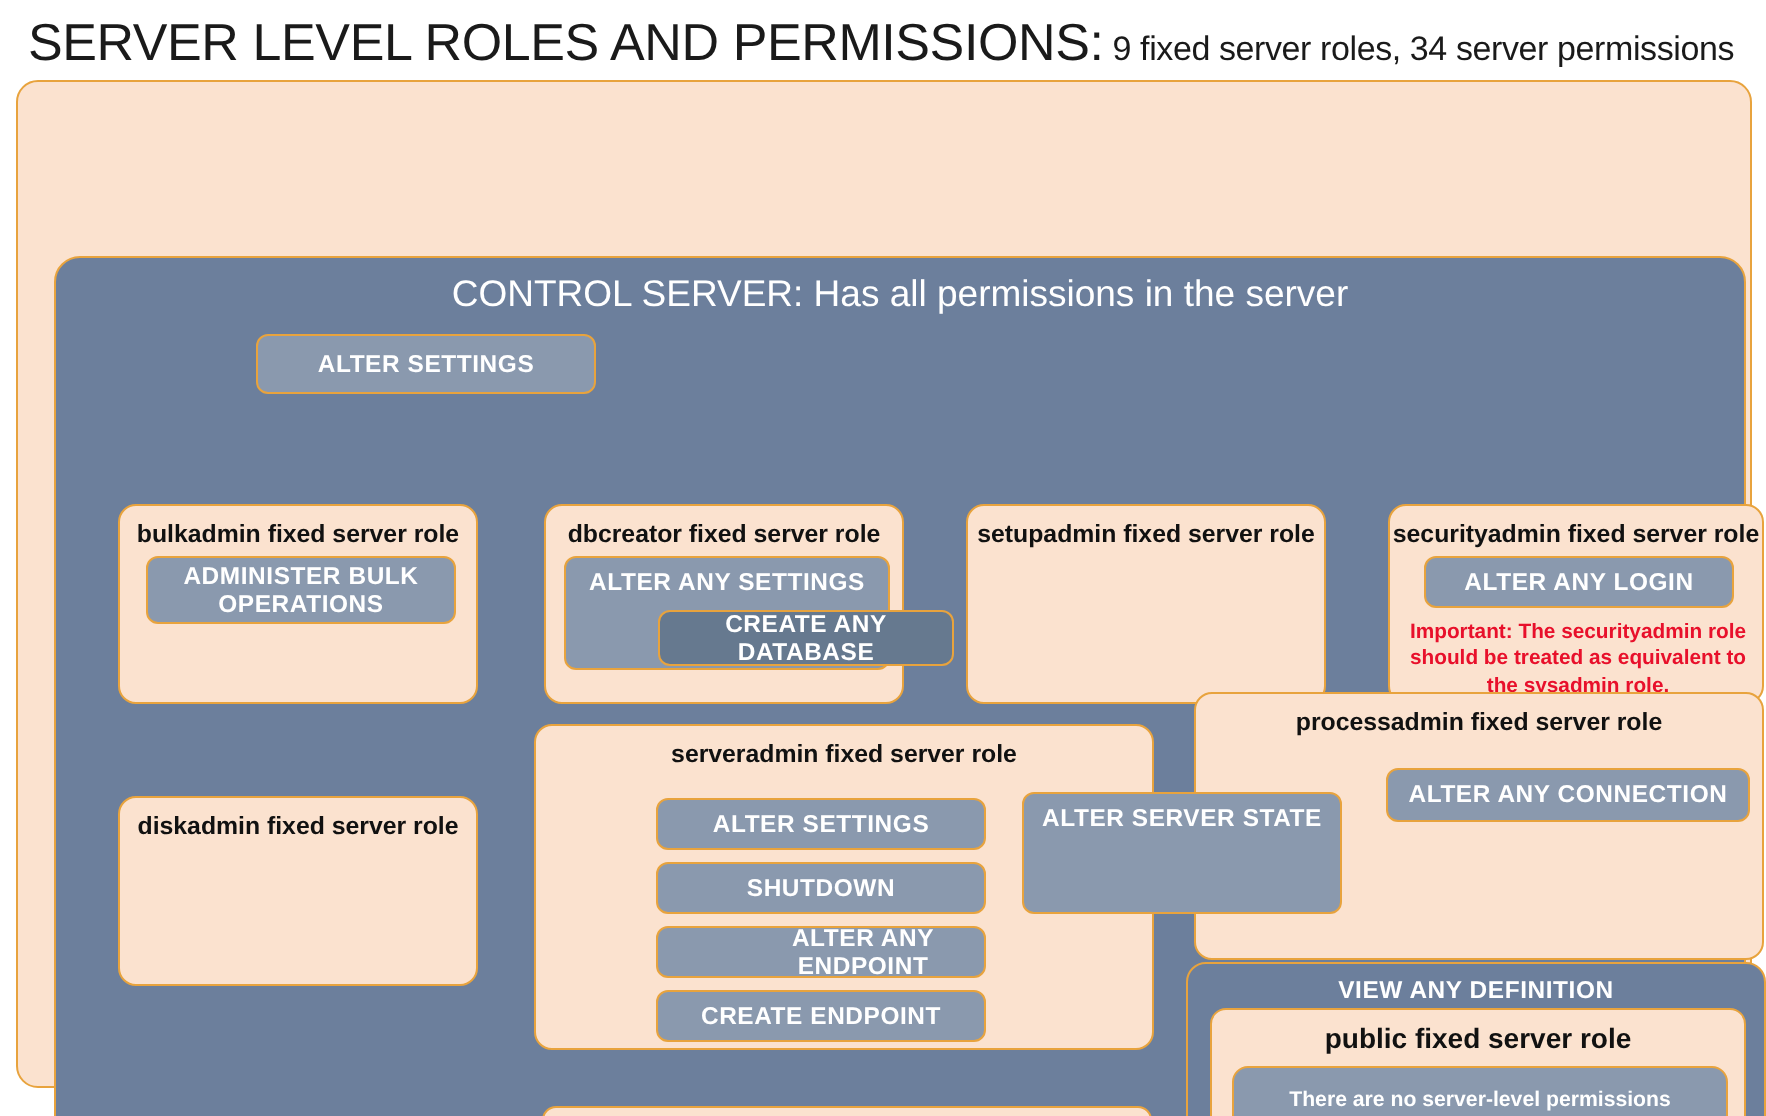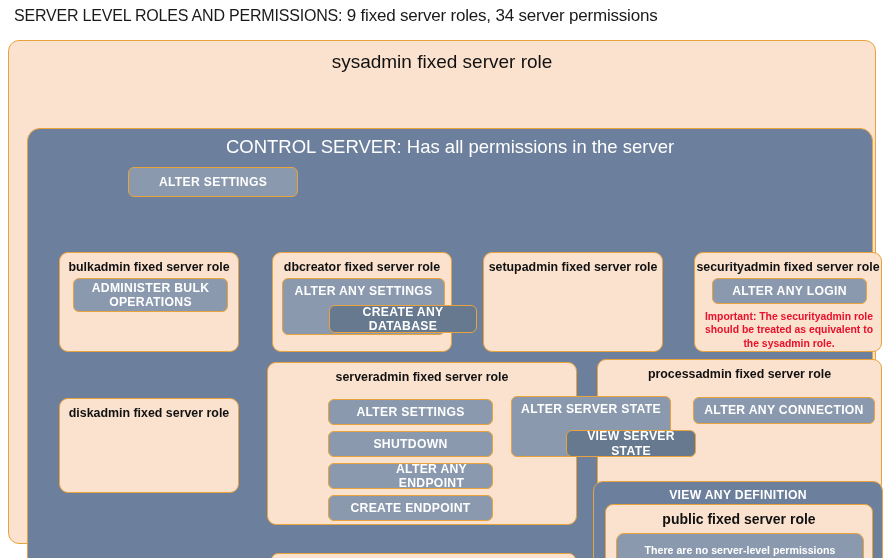--- a/index.html
+++ b/index.html
@@ -18,21 +18,21 @@
   
   #title-bar {
     position: absolute;
     left: 14px;
     top: 6px;
     width: 860px;
     height: 30px;
     white-space: nowrap;
   }
   #title-main {
-    font-size: 16px;
+    font-size: 26px;
     color: #1a1a1a;
     letter-spacing: -0.2px;
   }
   #title-sub {
     font-size: 17px;
     color: #1a1a1a;
     letter-spacing: -0.2px;
   }
 
   
@@ -133,21 +133,21 @@
     text-align: center;
     color: #E8102B;
     font-size: 10.4px;
     font-weight: bold;
     line-height: 1.28;
   }
 
   
   #diskadmin-box    { left: 31px;  top: 233px; width: 180px; height: 95px; margin-top: 36px; }
   #serveradmin-box  { left: 239px; top: 233px; width: 310px; height: 163px; }
-  #processadmin-box { left: 569px; top: 230px; width: 285px; height: 134px; }
+  #processadmin-box { left: 569px; top: 217px; width: 285px; height: 134px; }
 
   #chip-alter-resources { left: 100px; top: 38px; width: 170px; height: 30px; z-index: 5; }
 
   #chip-alter-settings  { left: 60px; top: 36px;  width: 165px; height: 26px; }
   #chip-shutdown        { left: 60px; top: 68px;  width: 165px; height: 26px; }
   #chip-alter-endpoint  { left: 60px; top: 100px; width: 165px; height: 26px; padding-left: 42px; }
   #chip-create-endpoint { left: 60px; top: 132px; width: 165px; height: 26px; }
 
   #chip-alter-server-state {
     left: 483px; top: 267px;
@@ -226,21 +226,20 @@
   }
 </style>
 </head>
 <body>
 
 <div id="title-bar">
   <span id="title-main">SERVER LEVEL ROLES AND PERMISSIONS:</span><span id="title-sub"> 9 fixed server roles, 34 server permissions</span>
 </div>
 
 <div id="sysadmin-box" class="peach">
-  <div id="sysadmin-label">sysadmin  fixed  server  role</div>
 
   <div id="control-server-box" class="slate">
     <div id="control-server-label">CONTROL SERVER: Has all permissions in the server</div>
 
     <div id="bulkadmin-box" class="peach">
       <div class="role-title">bulkadmin  fixed server role</div>
       <div id="chip-administer-bulk" class="chip">ADMINISTER  BULK OPERATIONS</div>
     </div>
 
     <div id="dbcreator-box" class="peach">
@@ -275,21 +274,20 @@
     </div>
 
     <div id="processadmin-box" class="peach">
       <div class="role-title">processadmin fixed server role</div>
       <div id="chip-alter-any-conn" class="chip">ALTER ANY CONNECTION</div>
     </div>
 
     <div id="chip-alter-server-state" class="chip">
       <span>ALTER SERVER  STATE</span>
     </div>
-    <div id="chip-view-server-state" class="chip dark">VIEW SERVER  STATE</div>
 
     <div id="other-perms-note" class="peach">
       
     </div>
 
     <div id="view-any-definition-box" class="slate">
       <div id="view-any-definition-label">VIEW ANY DEFINITION</div>
       <div id="public-role-box" class="peach">
         <div id="public-role-label">public  fixed server role</div>
         <div id="public-role-note">

